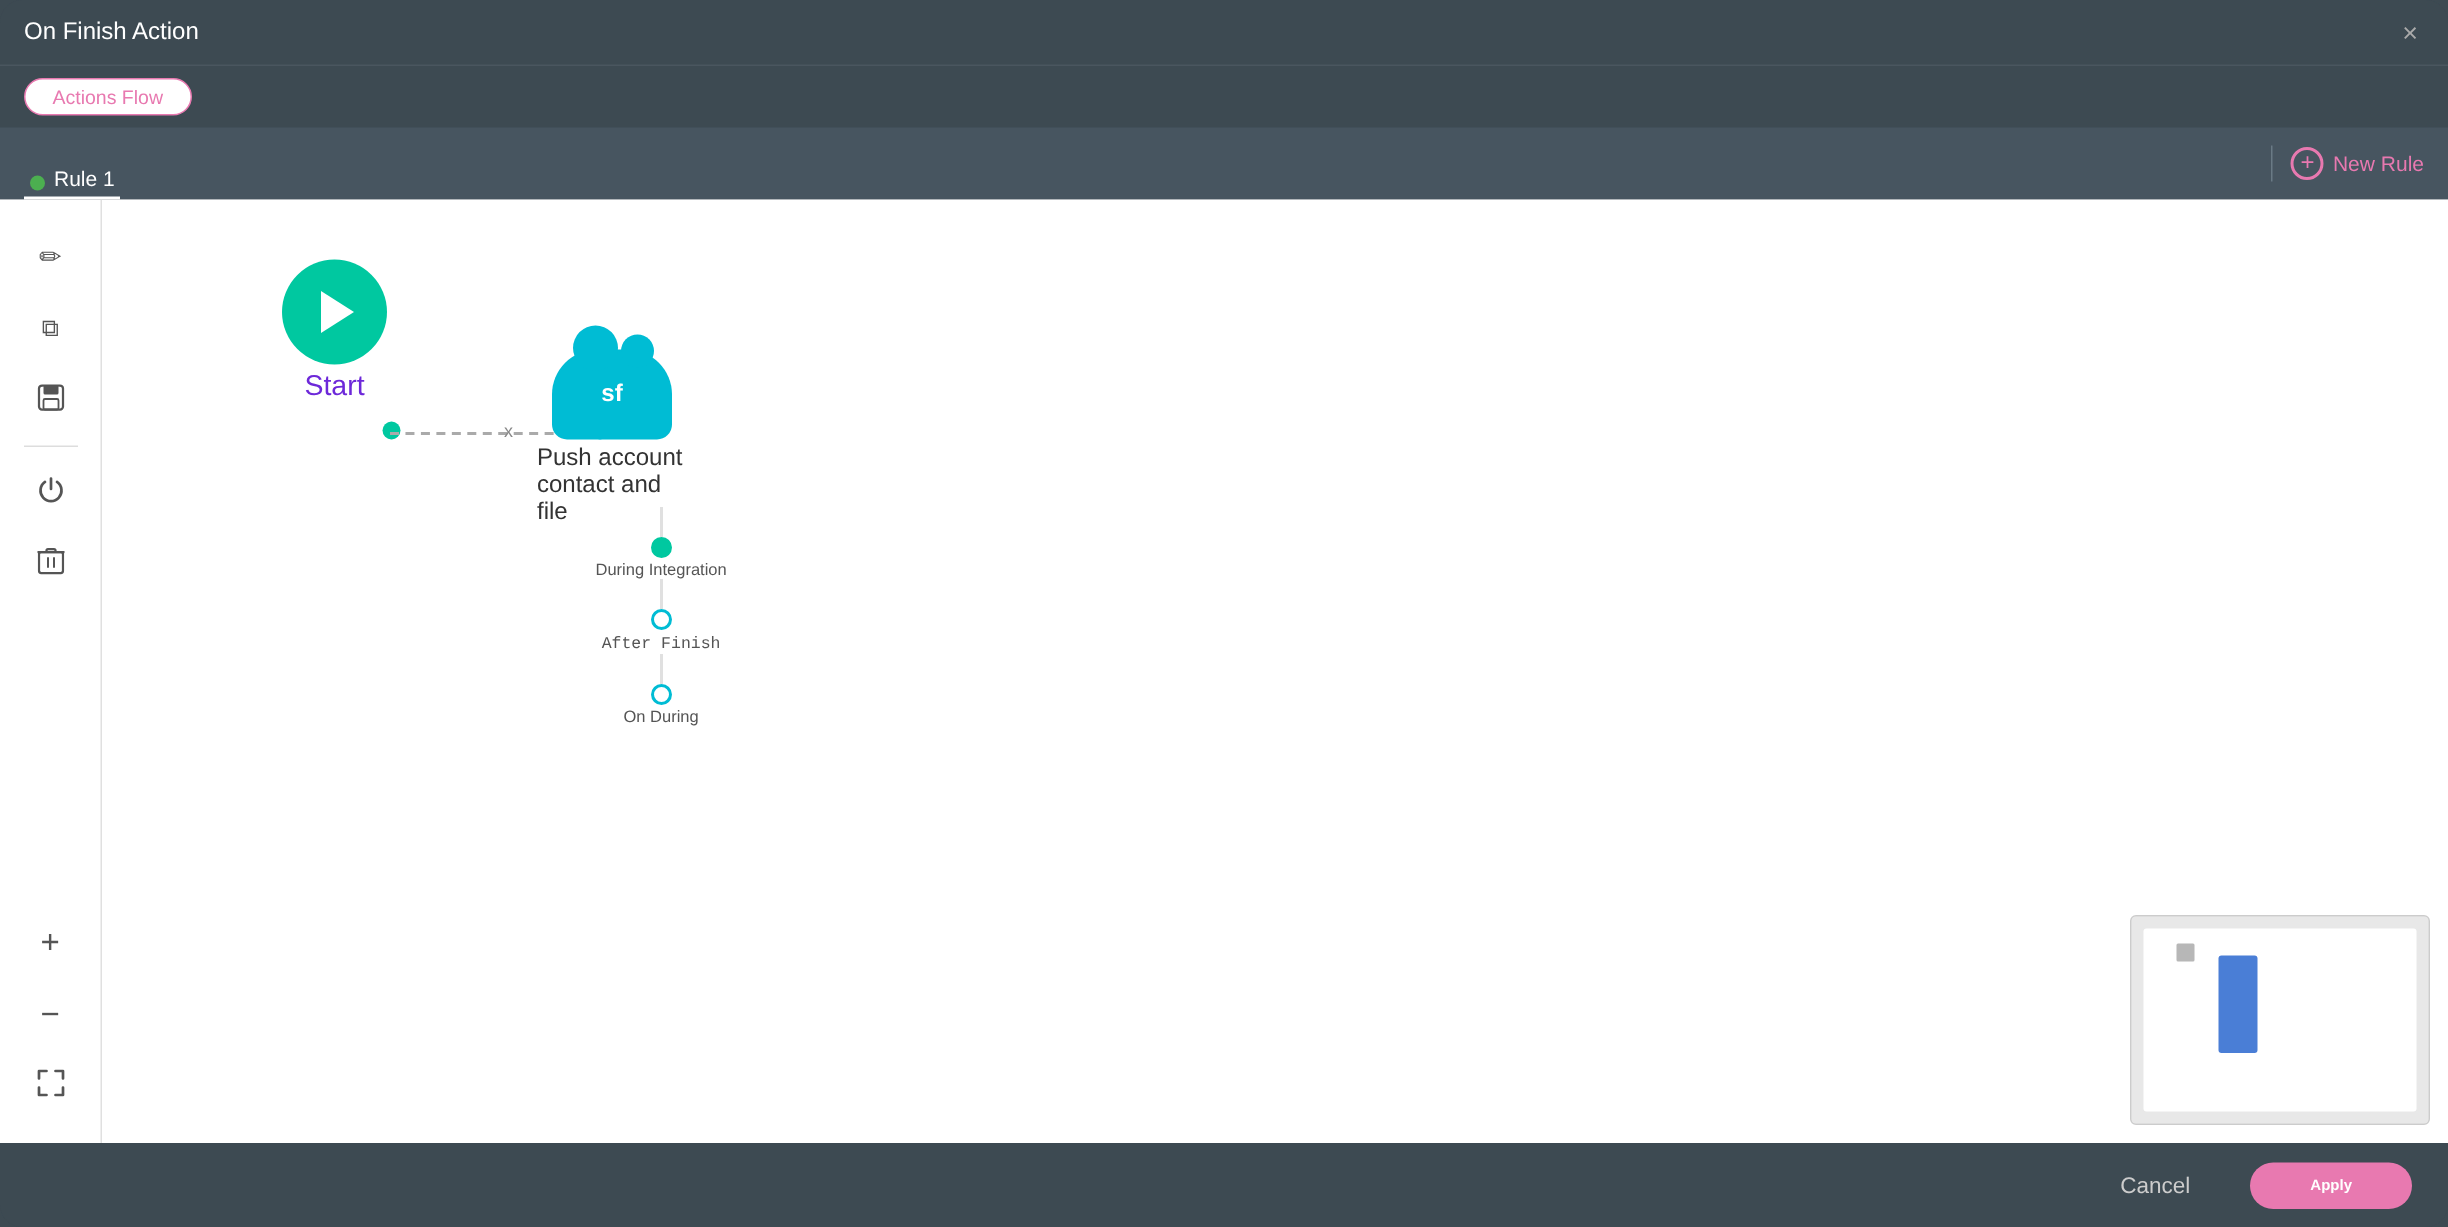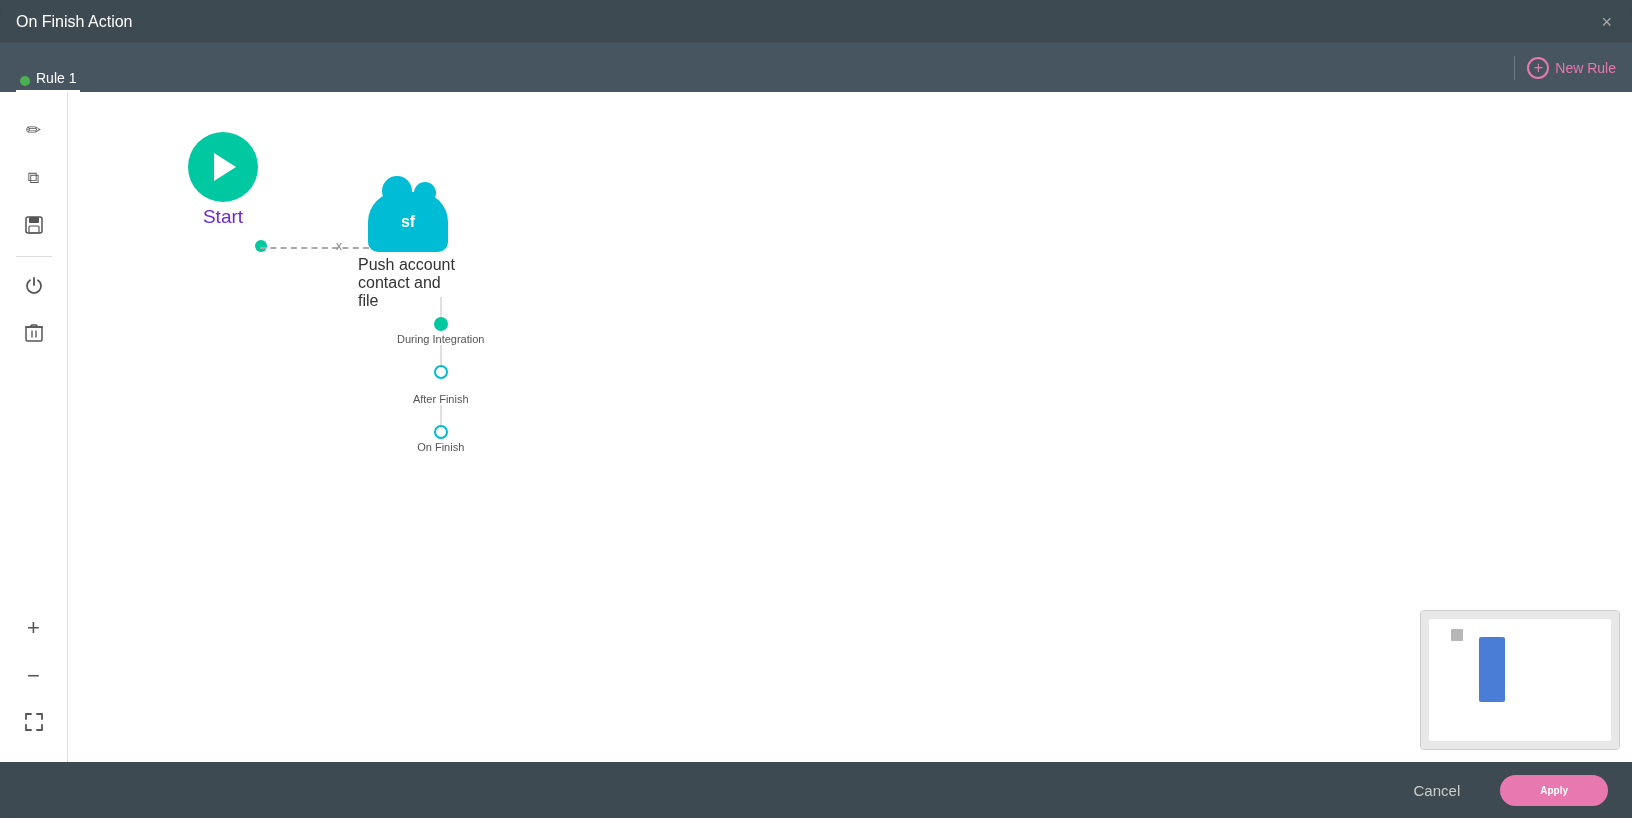--- a/index.html
+++ b/index.html
@@ -376,20 +376,23 @@
 </head>
 <body>
 
 <div class="modal">
 
   <div class="modal-header">
     <span class="modal-title">On Finish Action</span>
     <button class="close-btn">×</button>
   </div>
 
+  <div class="tabs-bar">
+    <button class="tab-btn">Actions Flow</button>
+  </div>
 
   <div class="rules-bar">
     <div class="rule-tab">
       <span class="rule-dot"></span>
       <span>Rule 1</span>
     </div>
     <div class="rules-bar-right">
       <div class="divider-line"></div>
       <button class="new-rule-btn">
         <div class="new-rule-icon">+</div>
@@ -479,31 +482,31 @@
         <div class="sub-conn-row">
           <div class="sub-vert-line"></div>
           <div style="display:flex;flex-direction:column;align-items:center;gap:2px;">
             <div class="conn-dot filled"></div>
             <span class="conn-label">During Integration</span>
           </div>
         </div>
 
         <div class="sub-conn-row">
           <div class="sub-vert-line"></div>
-          <div style="display:flex;flex-direction:column;align-items:center;gap:14px;">
+          <div style="display:flex;flex-direction:column;align-items:center;gap:4px;font-family:Liberation Mono, monospace;">
             <div class="conn-dot"></div>
             <span class="conn-label">After Finish</span>
           </div>
         </div>
 
         <div class="sub-conn-row">
           <div class="sub-vert-line"></div>
           <div style="display:flex;flex-direction:column;align-items:center;gap:2px;">
             <div class="conn-dot"></div>
-            <span class="conn-label">On Finish</span>
+            <span class="conn-label">On During</span>
           </div>
         </div>
       </div>
 
       <div class="mini-map">
         <div style="position:relative; width:100%;height:100%; background:#e8e8e8;">
           <div style="position:absolute;top:8px;left:8px;right:8px;bottom:8px;background:#fff;border-radius:2px;">
             <div style="position:absolute;top:10px;left:22px;width:12px;height:12px;background:#999;opacity:0.7;border-radius:1px;"></div>
             <div style="position:absolute;background:#4a7ed6;width:26px;height:65px;top:18px;left:50px;border-radius:2px;"></div>
           </div>

